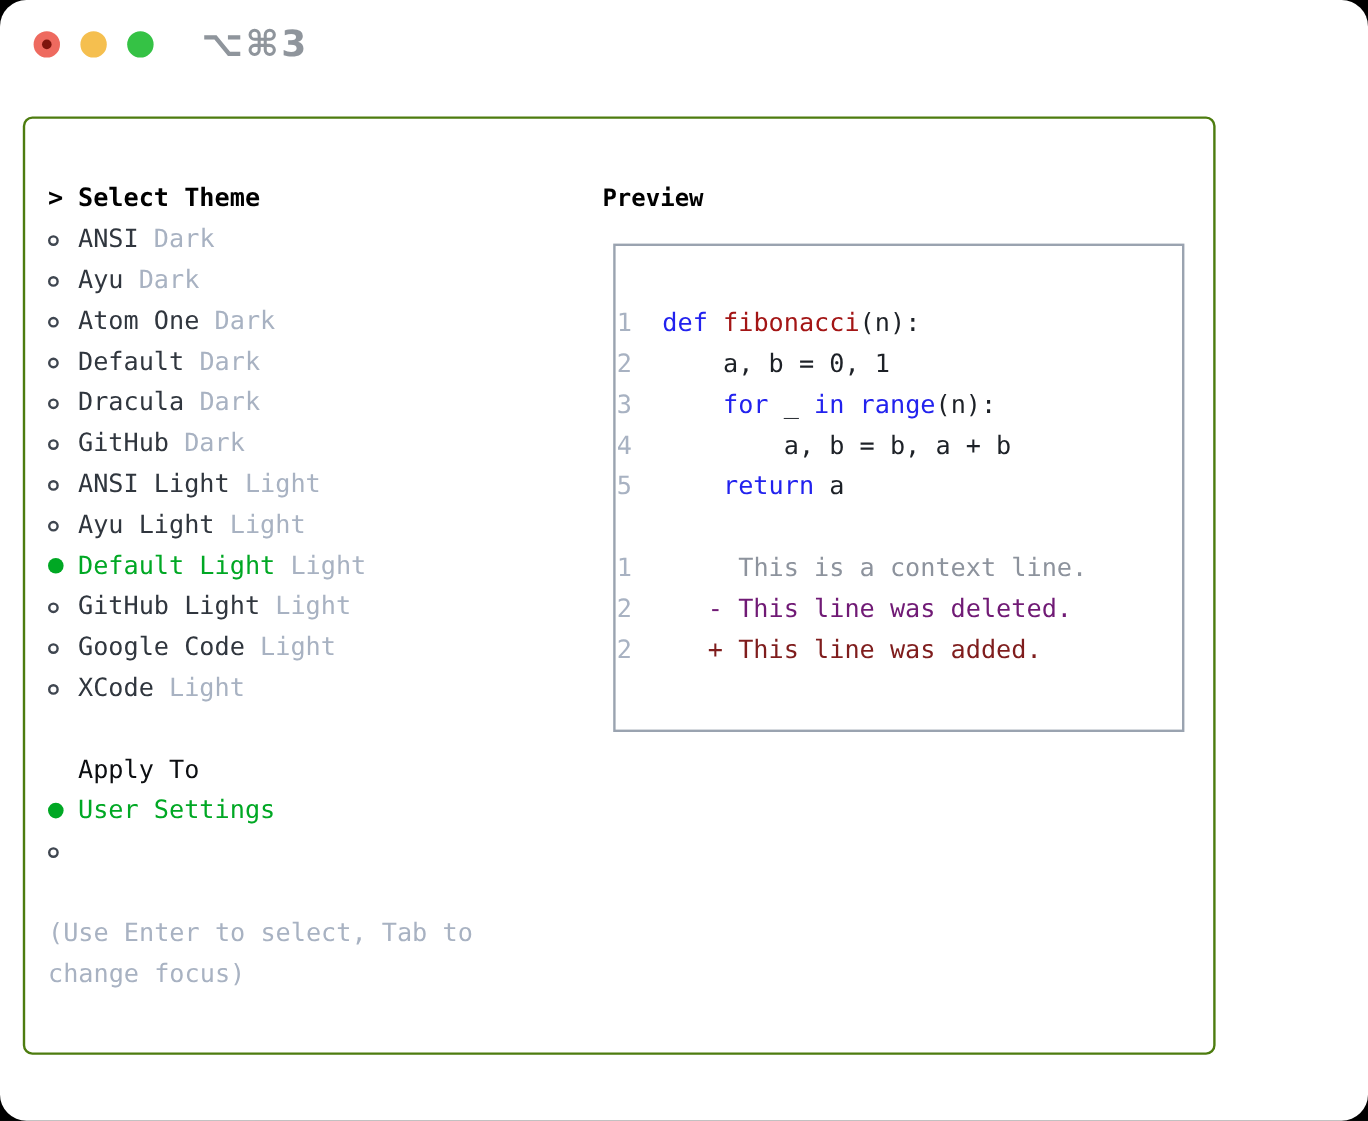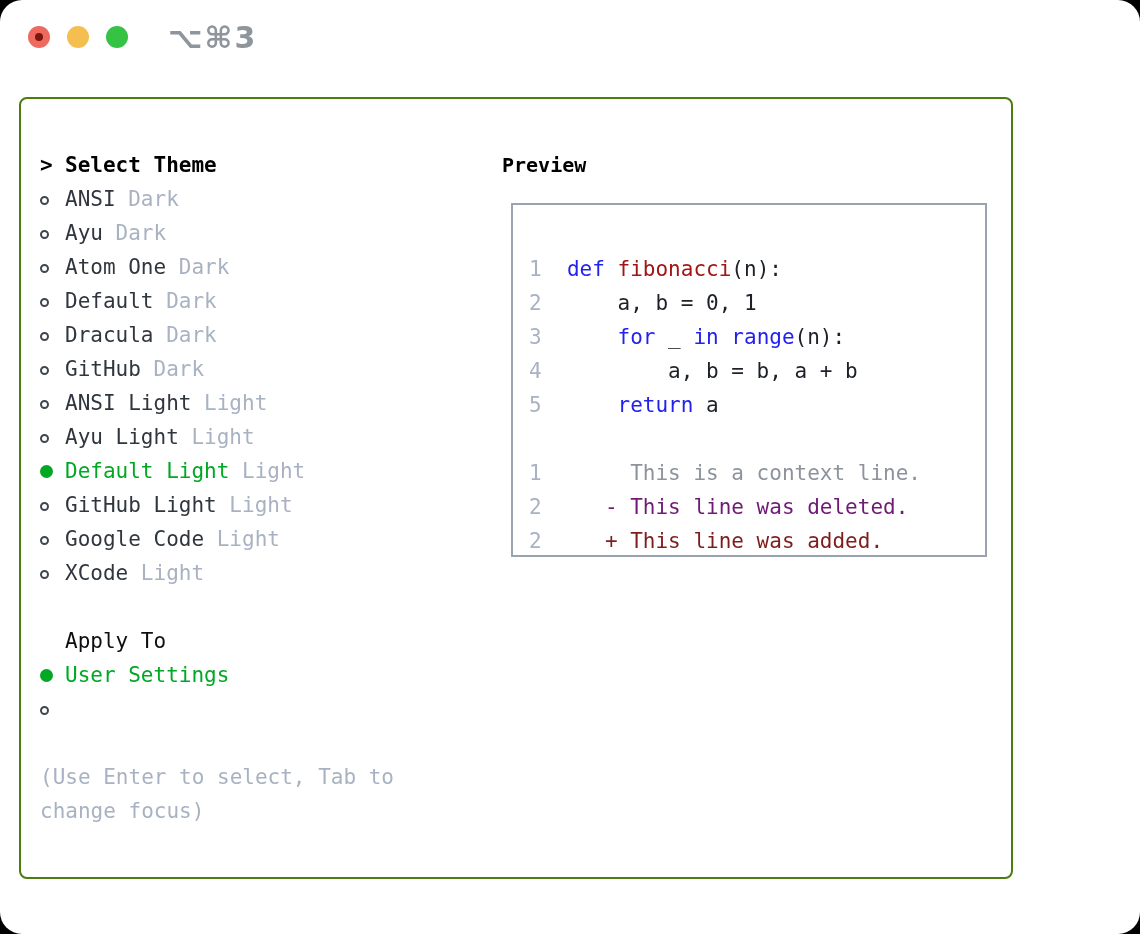--- a/index.html
+++ b/index.html
@@ -33,22 +33,22 @@
   .ring { display:inline-block; width:9px; height:9px; border:2px solid #3f4650; border-radius:50%; margin-bottom:2px; }
   .trow.selected .ring { width:13px; height:13px; border:none; background:#00a824; margin-bottom:1px; }
   .trow.selected .tname { color:#00a824; }
   .ttag { color:#a8b2c2; margin-left:1ch; }
   .apply-title { color:#0c0e11; }
   .hint-row { color:#a8b2c2; }
   .spacer { height:34px; }
   
   .preview-title { position:absolute; left:481px; top:49px; height:34px; line-height:34px; font-size:20px; font-weight:bold; color:#000; }
   .pbox {
-    position:absolute; left:490px; top:104px; width:476px; height:354px;
-    border:2px solid #9aa3b0; padding:47px 0 0 16px; overflow:hidden;
+    position:absolute; left:490px; top:104px; width:476px; height:407px;
+    border:2px solid #9aa3b0; padding:47px 0 0 1px; overflow:hidden;
   }
   .prow { height:34px; line-height:34px; font-size:21px; white-space:pre; }
   .tok-num { color:#a8b2c2; }
   .tok-pl  { color:#1d2127; }
   .tok-kw  { color:#2222ee; }
   .tok-fn  { color:#a31515; }
   .tok-ctx { color:#8d939d; }
   .tok-del { color:#701a75; }
   .tok-add { color:#7f1d1d; }
 </style>

